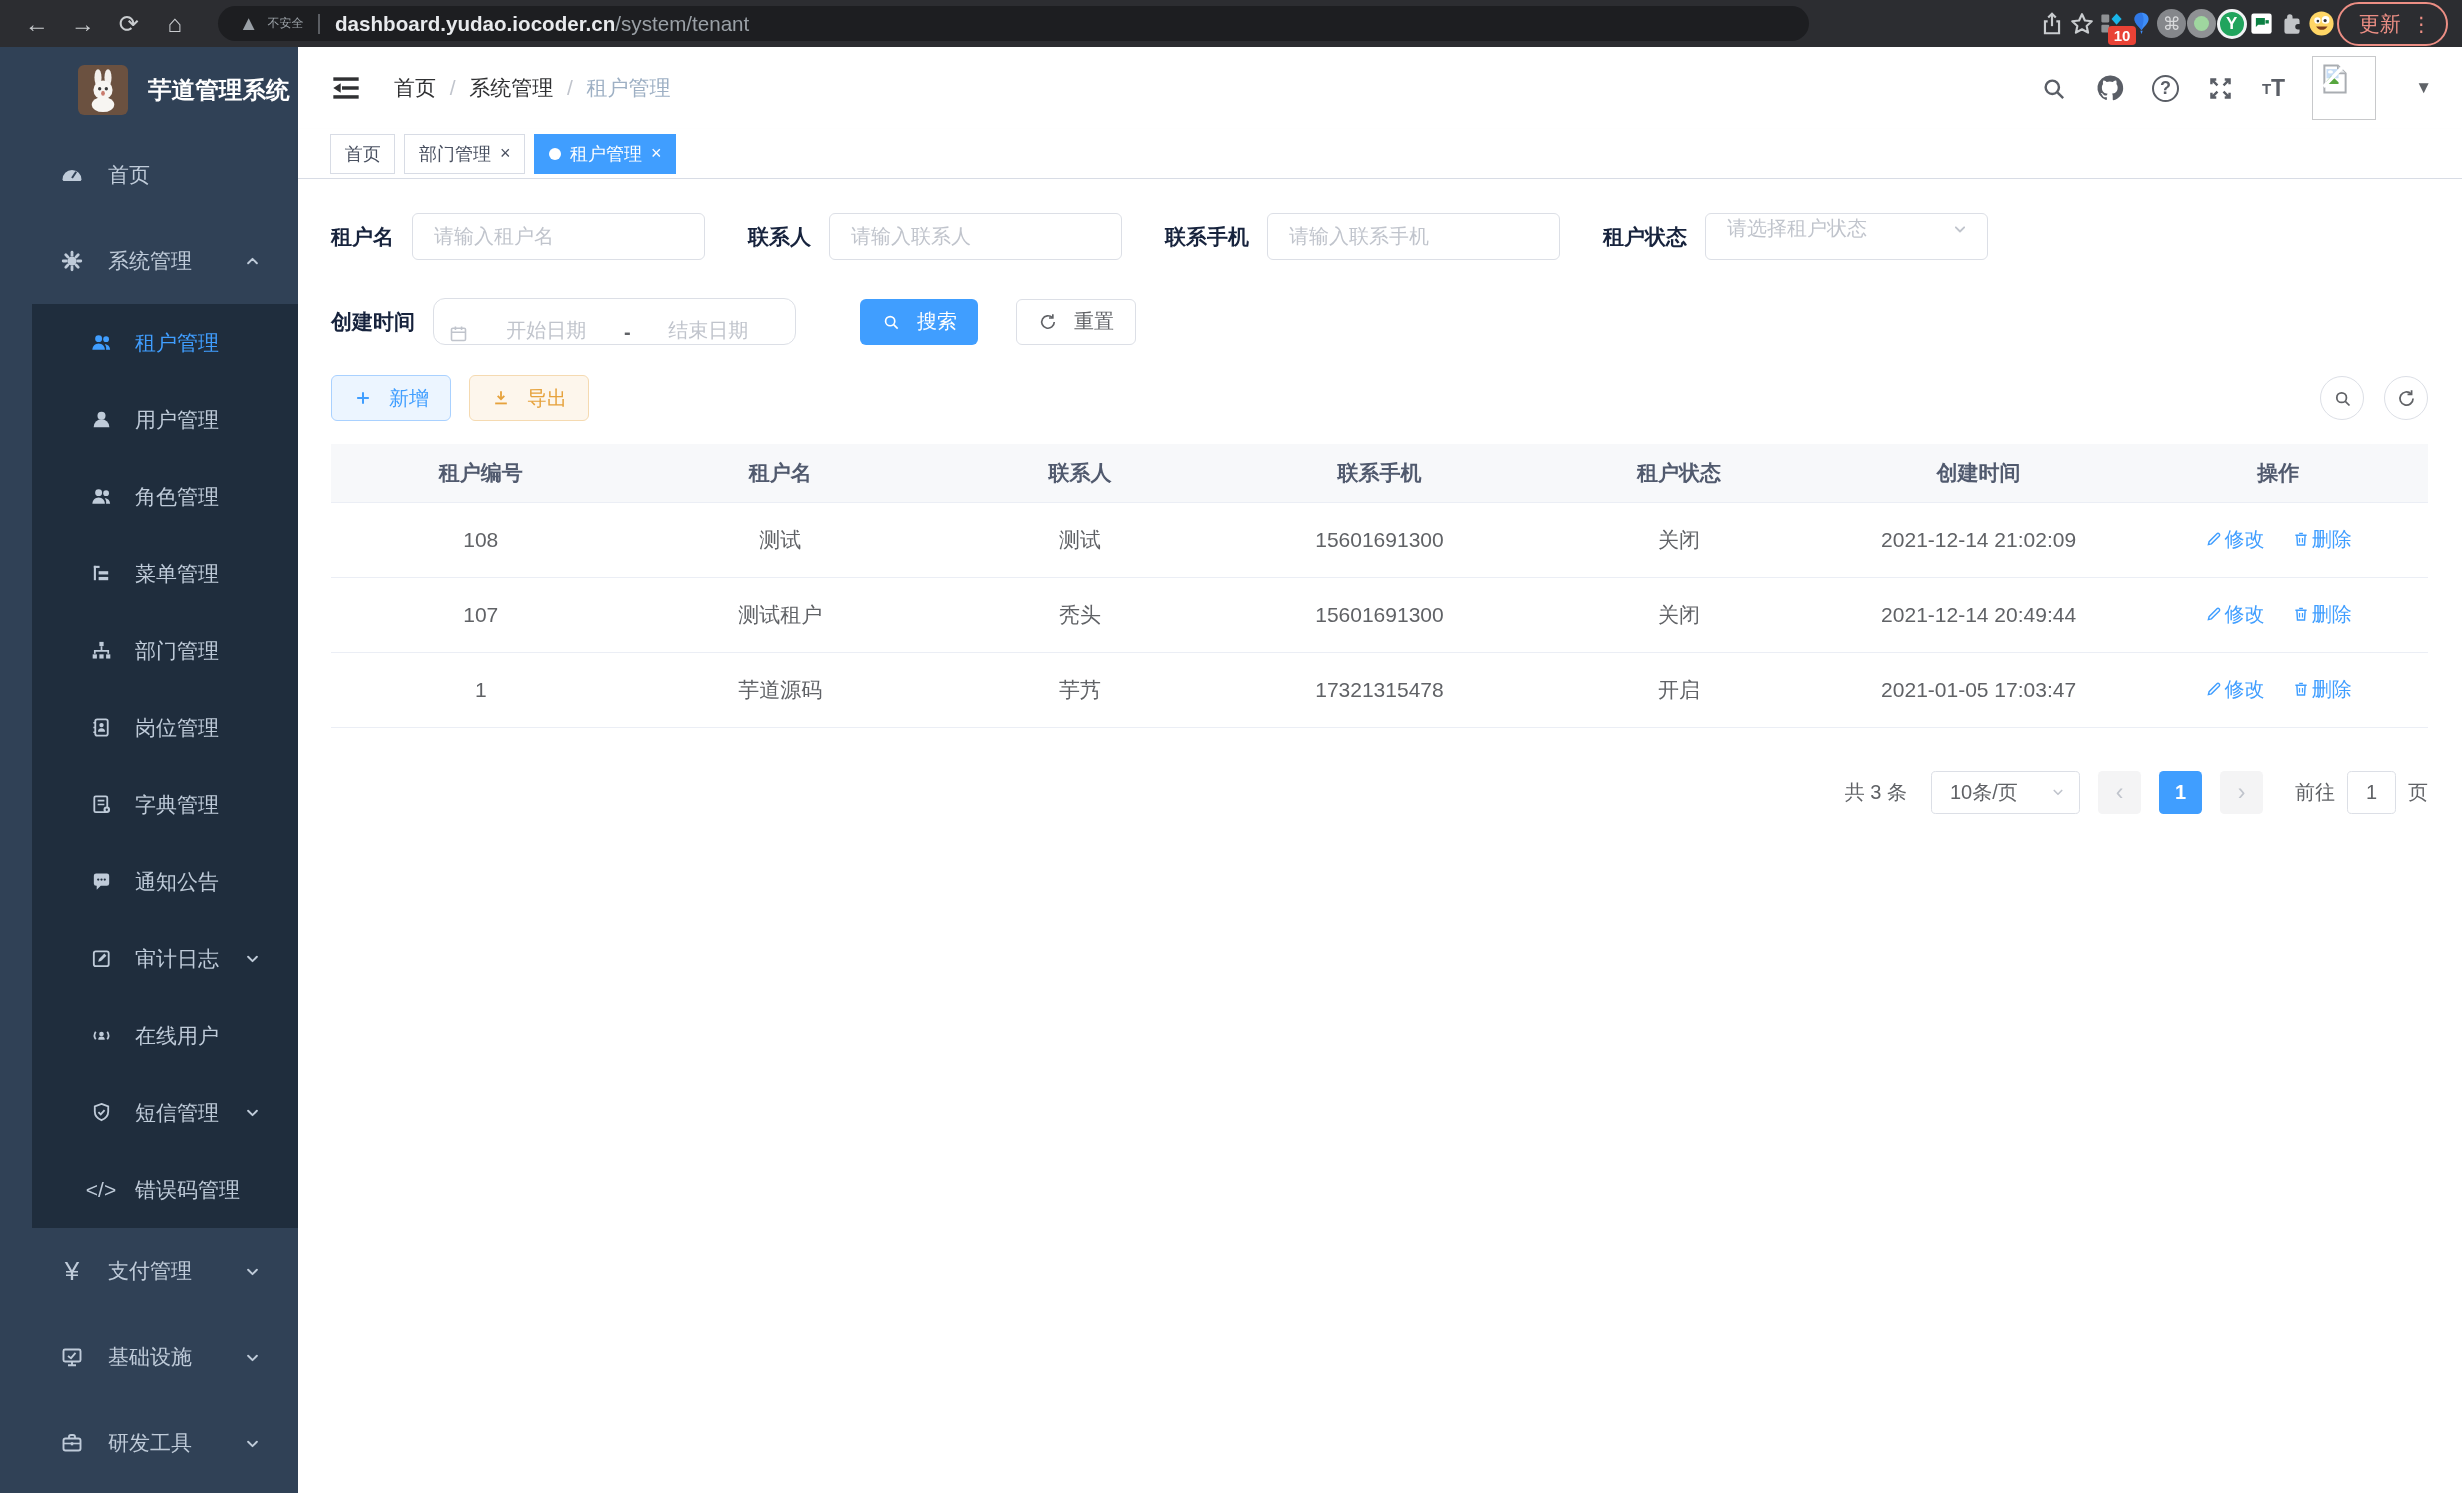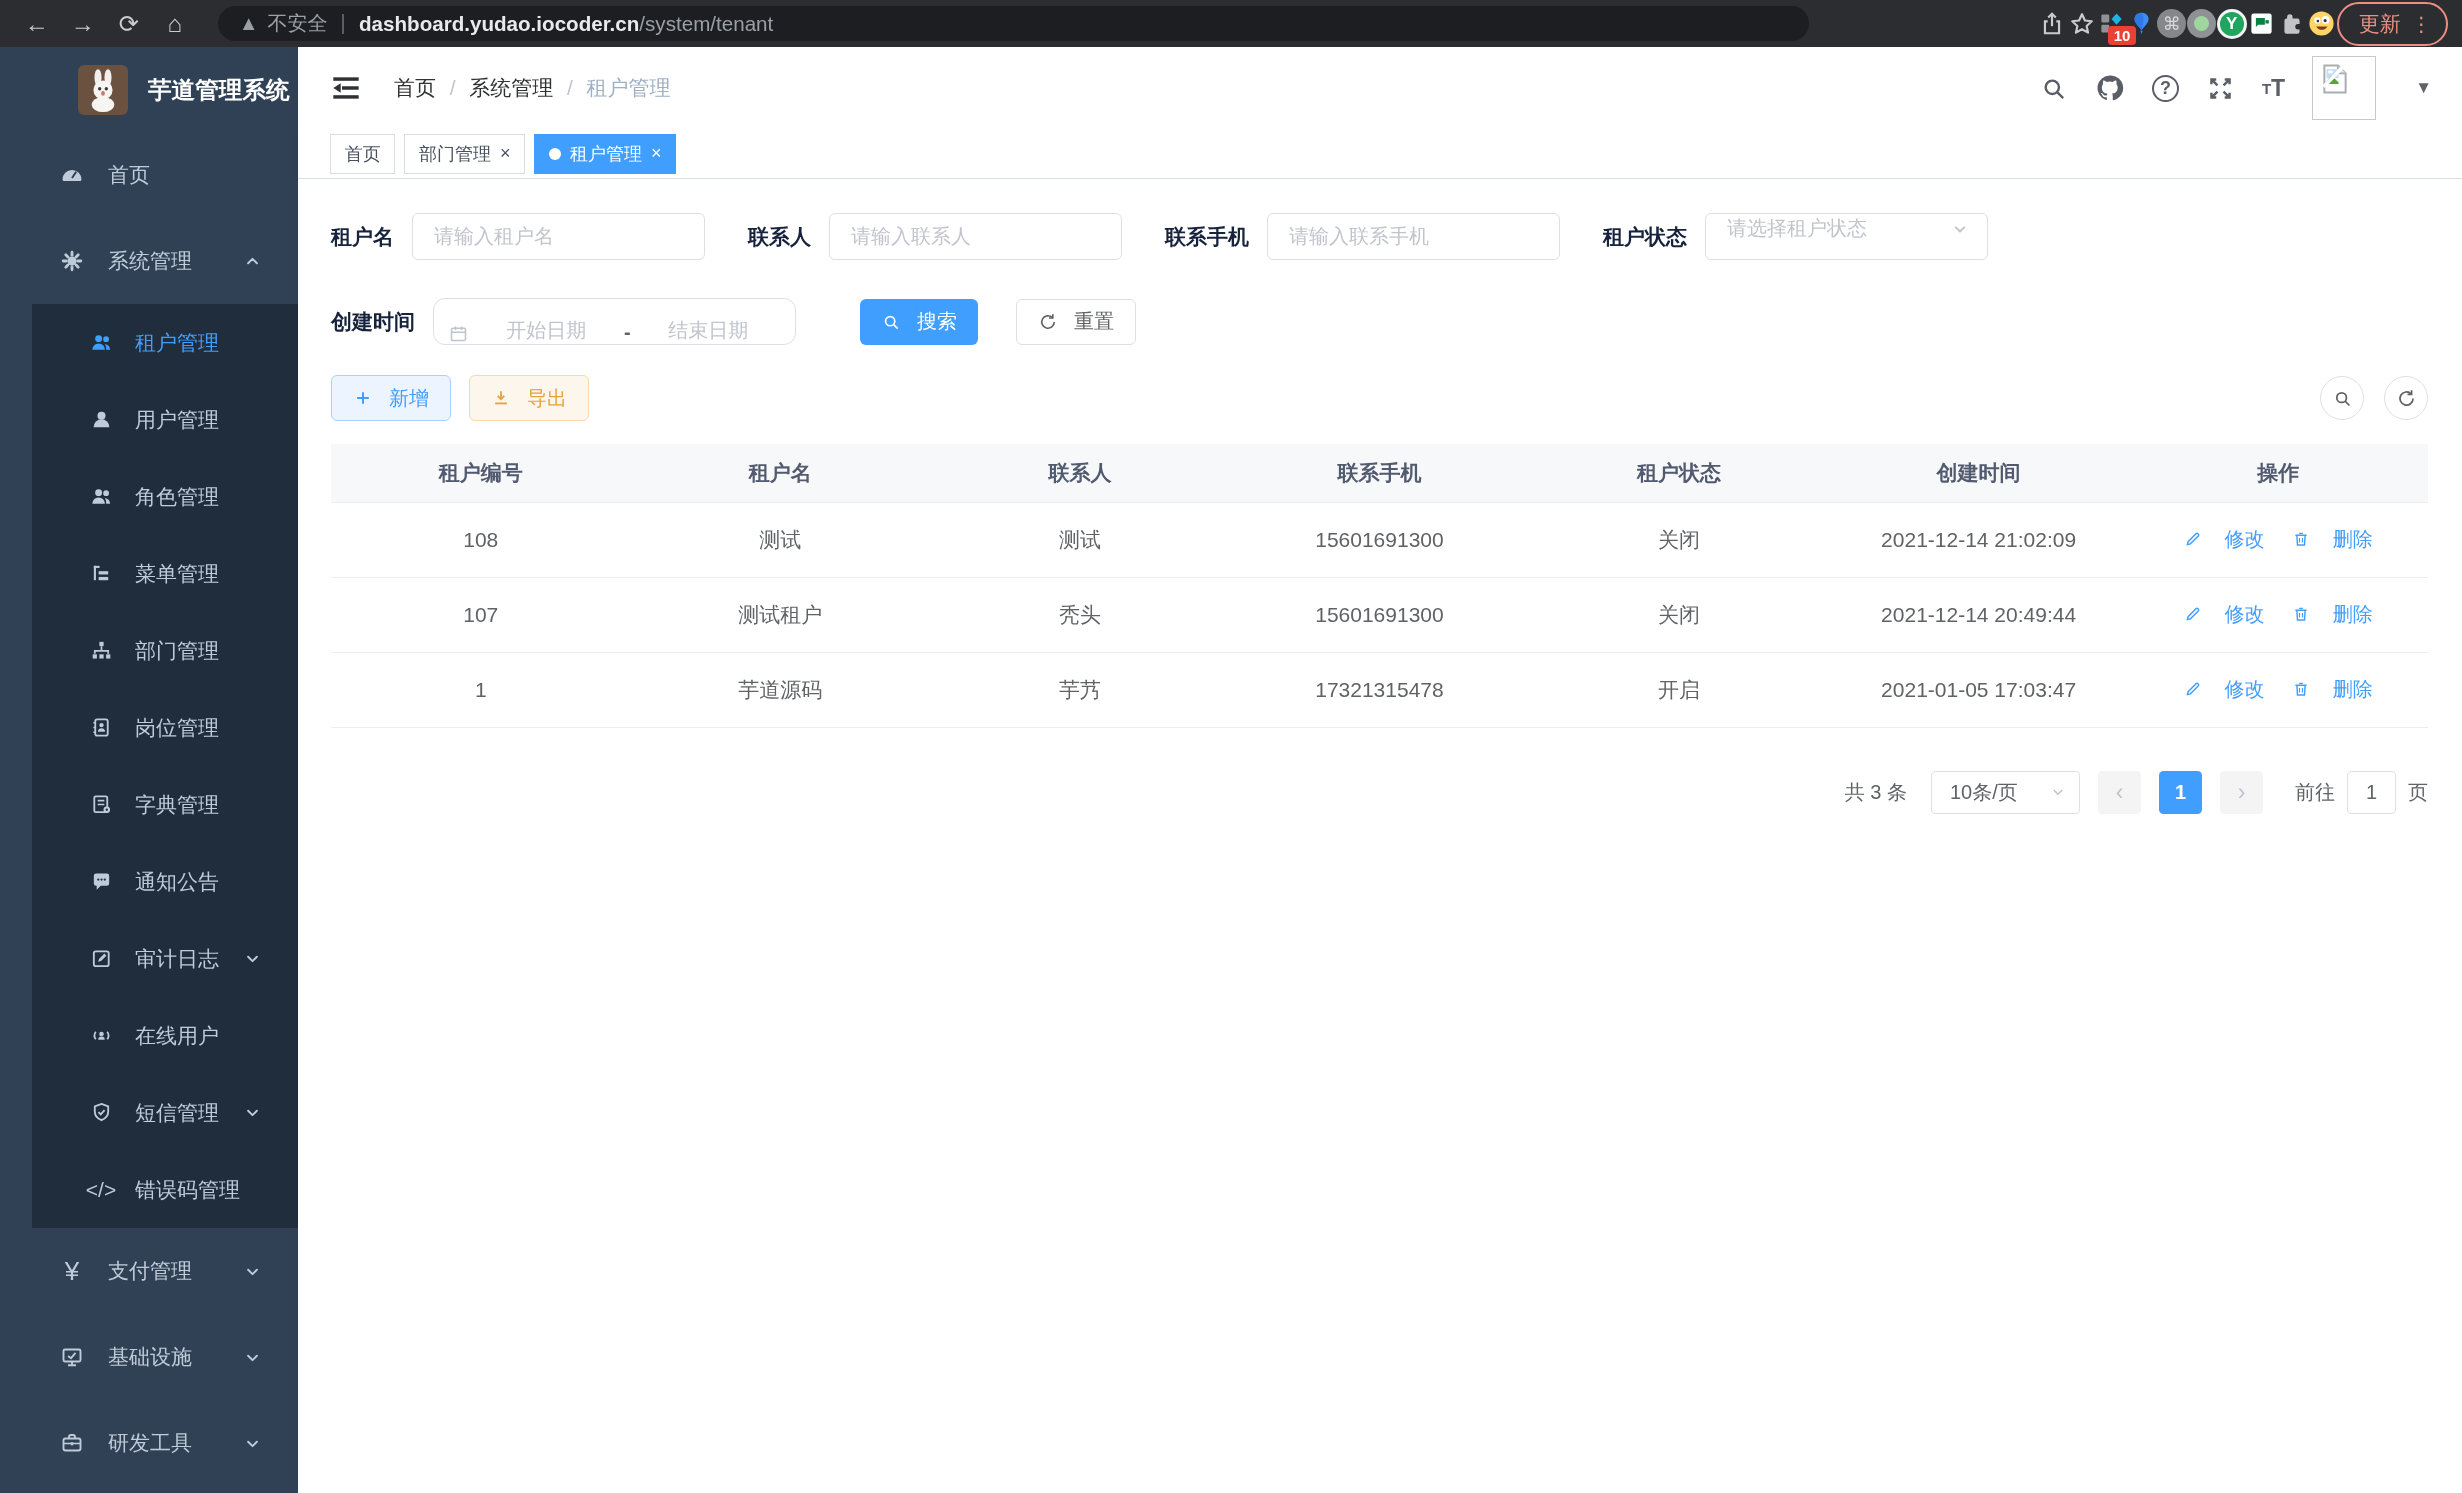--- a/index.html
+++ b/index.html
@@ -7,21 +7,21 @@
     font-family:"Liberation Sans","DejaVu Sans",sans-serif; background:#fff; }
   svg.ic { display:block; }
 
   
   .browser { height:47px; background:#2c2d31; display:flex; align-items:center; padding:0 13.7px; }
   .b-nav { display:flex; align-items:center; }
   .b-icon { width:46px; text-align:center; font-size:24px; color:#c9cccf; cursor:pointer; }
   .url-pill { margin-left:20px; height:35px; width:1591px; background:#1d1e21; border-radius:17.5px;
     display:flex; align-items:center; padding:0 7.6px 0 21px; }
   .warn-tri { color:#9aa0a6; font-size:20px; margin-right:9px; }
-  .sec-label { color:#9aa0a6; font-size:20px; }
+  .sec-label { color:#9aa0a6; font-size:12px; }
   .url-div { width:1.5px; height:20px; background:#5b5e63; margin:0 15px; }
   .url-host { color:#e8eaed; font-size:20.6px; font-weight:bold; }
   .url-path { color:#9aa0a6; font-size:20.6px; }
   .b-right { margin-left:auto; display:flex; align-items:center; }
   .ext { position:relative; width:30px; height:30px; display:flex; align-items:center; justify-content:center; cursor:pointer; }
   .badge { position:absolute; right:-9px; bottom:-6px; background:#e94235; color:#fff; font-size:15px;
     padding:0.8px 5.3px; border-radius:3.8px; font-weight:bold; }
   .circle-ext { width:29px; height:29px; border-radius:50%; background:#85878b; color:#d8d9db;
     display:flex; align-items:center; justify-content:center; font-size:18px; }
   .graydot { width:29px; height:29px; border-radius:50%; background:#8f9194; position:relative; }
@@ -100,21 +100,21 @@
 
   .toolbar { display:flex; align-items:center; margin-top:30px; }
   .tool-right { margin-left:auto; display:flex; align-items:center; gap:20px; }
   .circle-btn { width:44px; height:44px; border-radius:50%; border:1.5px solid #dcdfe6; background:#fff; color:#606266;
     display:flex; align-items:center; justify-content:center; cursor:pointer; }
 
   table.grid { width:100%; border-collapse:collapse; margin-top:23px; table-layout:fixed; }
   .grid th { height:58px; background:#f7f8fa; color:#515a6e; font-size:21px; font-weight:bold;
     text-align:center; border-bottom:1.5px solid #ebeef5; }
   .grid td { height:75px; color:#606266; font-size:21px; text-align:center; border-bottom:1.5px solid #ebeef5; background:#fff; }
-  .op-link { color:#409eff; font-size:20px; display:inline-flex; align-items:center; gap:23px;
+  .op-link { color:#409eff; font-size:20px; display:inline-flex; align-items:center; gap:2px;
     margin:0 10.7px; cursor:pointer; text-decoration:none; }
 
   .pager { display:flex; align-items:center; justify-content:flex-end; margin-top:43px; font-size:20px; color:#606266; }
   .p-total { margin-right:24px; }
   .p-select { width:149px; height:43px; border:1.5px solid #dcdfe6; border-radius:4.6px; display:flex; align-items:center;
     justify-content:space-between; padding:0 12px 0 18px; color:#606266; cursor:pointer; background:#fff; }
   .p-btn { width:43px; height:43px; border-radius:4.6px; background:#f4f4f5; color:#c0c4cc; font-size:23px;
     display:flex; align-items:center; justify-content:center; margin-left:18px; cursor:pointer; }
   .p-page { background:#409eff; color:#fff; font-weight:bold; font-size:20px; }
   .p-goto { margin-left:32px; }

